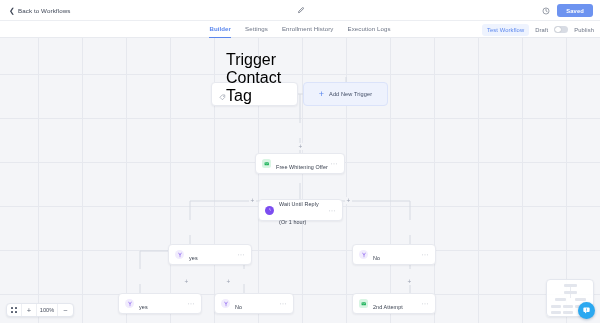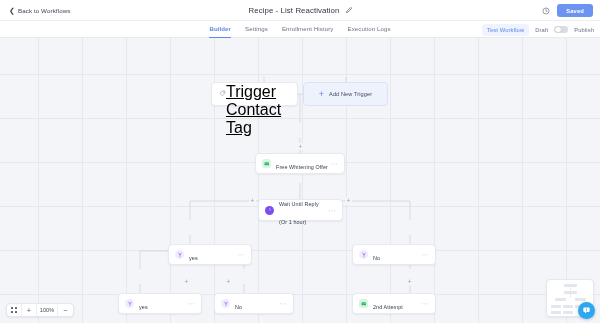--- a/index.html
+++ b/index.html
@@ -104,22 +104,22 @@
 
   .icon-sq { width: 9px; height: 9px; border-radius: 2.5px; display:flex; align-items:center; justify-content:center; }
   .icon-circ { width: 9px; height: 9px; border-radius: 50%; display:flex; align-items:center; justify-content:center; }
   .ic-email  { background: #d8f5e3; }
   .ic-wait   { background: #7c4df0; }
   .ic-branch { background: #f1ecfd; }
 
   
   .trigger-card {
     position: absolute; background:#fff; border:1px solid #e7e9ef; border-radius:4px;
-    box-shadow: 0 1px 2px rgba(30,40,70,.06); display:flex; align-items:flex-start;
-    padding: 0 7px; cursor: pointer; text-decoration: underline;
+    box-shadow: 0 1px 2px rgba(30,40,70,.06); display:flex; align-items:flex-end;
+    padding: 0 7px; cursor: pointer;
   }
   .add-trigger {
     position: absolute; background:#eef2fd; border:1px solid #dbe3fa; border-radius:4px;
     display:flex; align-items:center; justify-content:center; gap:5px; cursor:pointer;
   }
   .add-trigger .plus { color:#5b87ee; font-size:9px; line-height:1; font-weight:400; }
   .add-trigger .at-label { font-size:5.6px; color:#3f4a63; letter-spacing:.1px; }
 
   
   .edge-plus {
@@ -167,21 +167,20 @@
 
 <div id="app">
 
   <div class="topbar">
     <div class="back-link">
       <span class="chev-left">❮</span>
       <span>Back to Workflows</span>
     </div>
 
     <div class="title-wrap">
-      <span class="doc-title">Recipe - List Reactivation</span>
       <svg class="pencil-icon" width="7" height="7" viewBox="0 0 16 16">
         <path d="M12.2 1.8a1.6 1.6 0 0 1 2.3 2.3l-8 8-3 .7.7-3z" fill="none" stroke="#4a5costume"></path>
         <path d="M12.2 1.8a1.6 1.6 0 0 1 2.3 2.3l-8 8-3 .7.7-3z" fill="none" stroke="#4a5163" stroke-width="1.5" stroke-linejoin="round"></path>
       </svg>
     </div>
 
     <div class="topbar-right">
       <svg class="history-icon" width="8" height="8" viewBox="0 0 20 20">
         <circle cx="10" cy="10" r="7.6" fill="none" stroke="#5d6575" stroke-width="1.5"></circle>
         <path d="M10 5.4V10l3 1.8" fill="none" stroke="#5d6575" stroke-width="1.5" stroke-linecap="round"></path>

